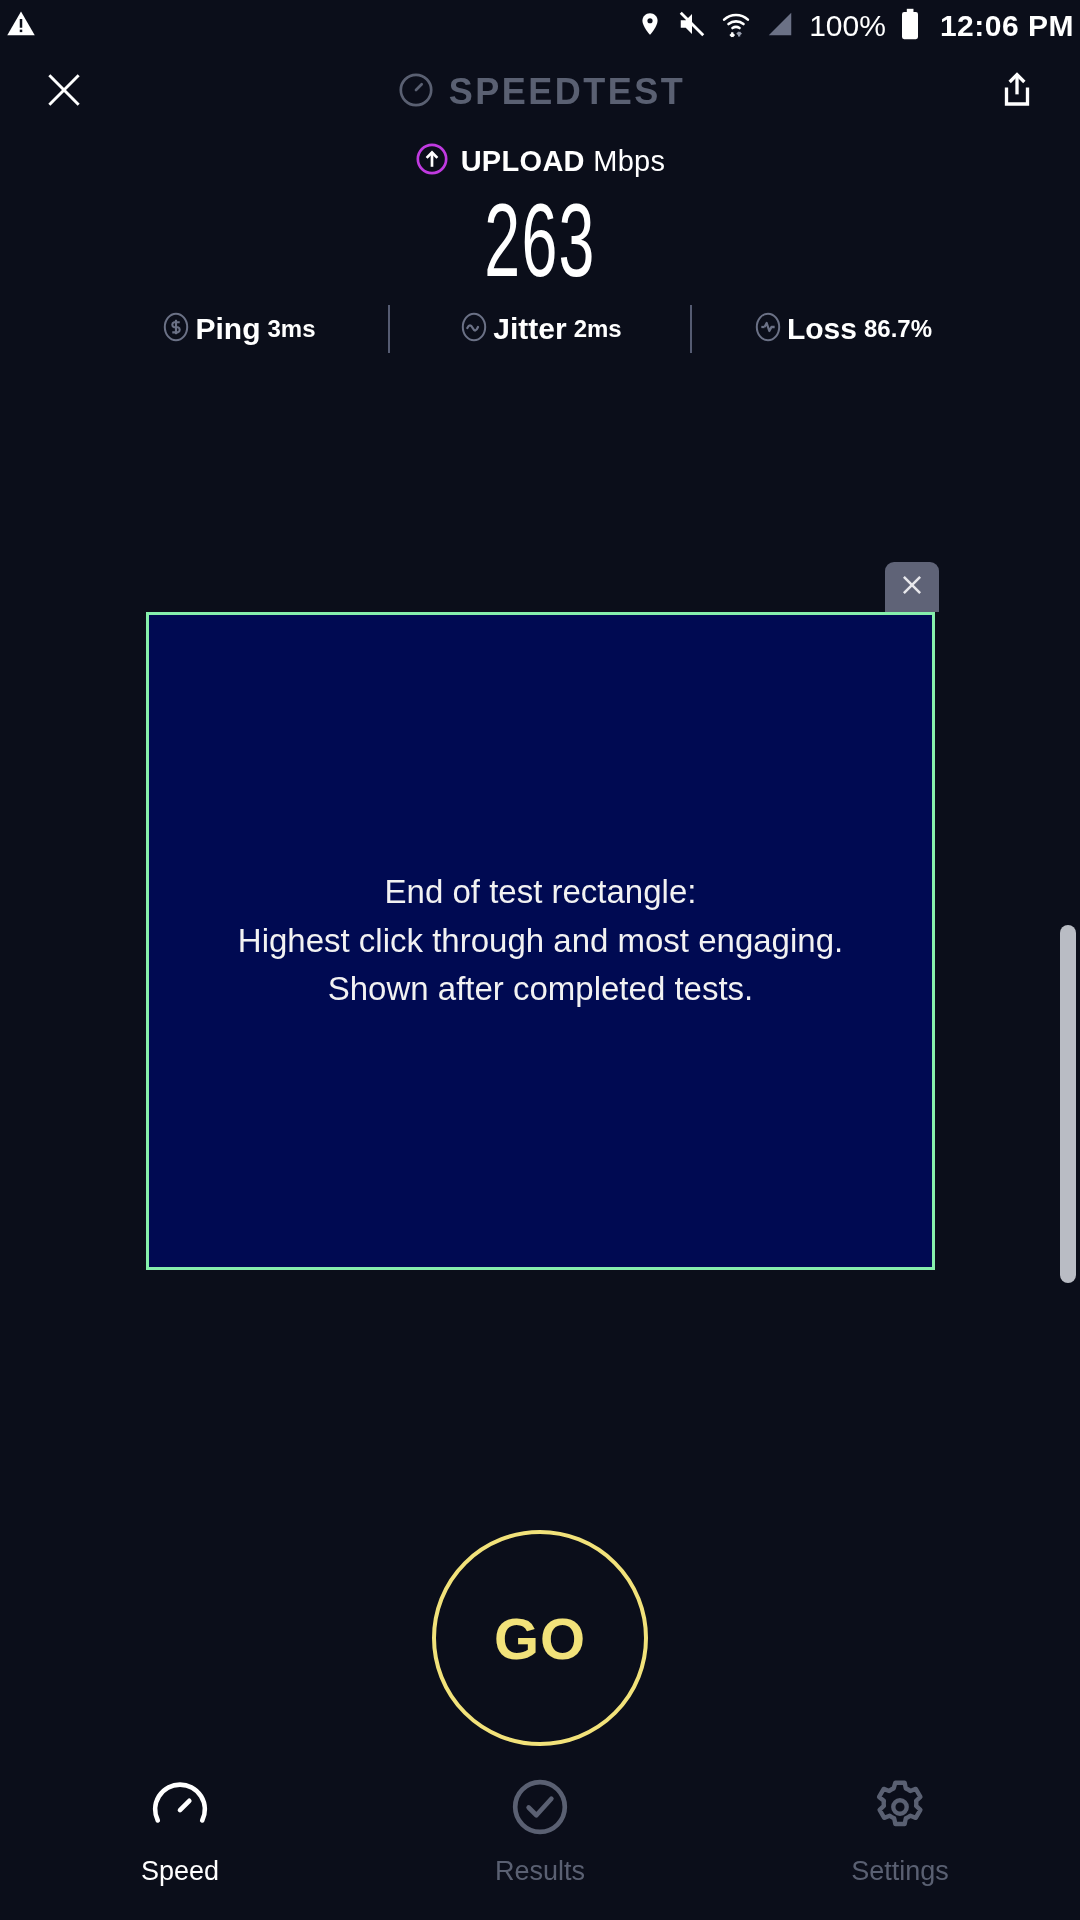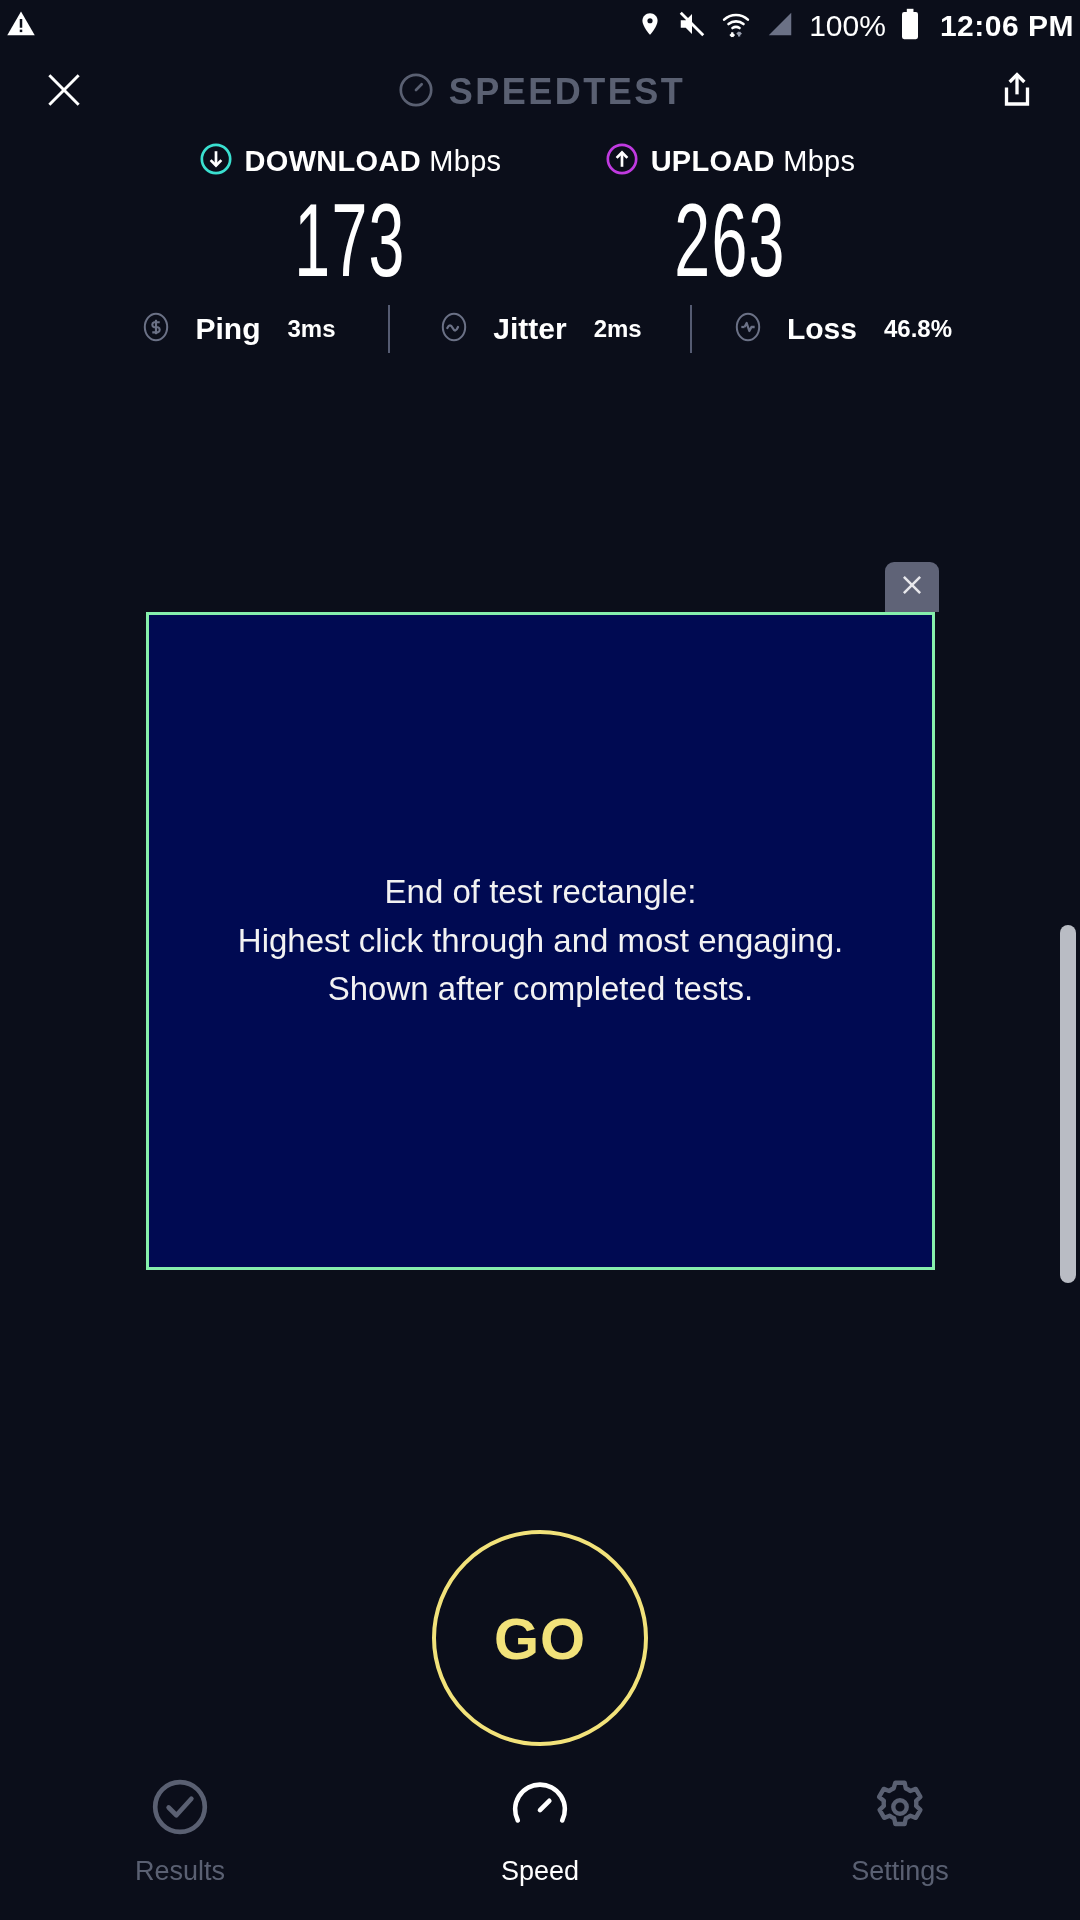--- a/index.html
+++ b/index.html
@@ -54,21 +54,21 @@
     transform:scaleX(0.62); transform-origin:center top; letter-spacing:2px;
     margin-top:6px;
   }
 
   
   .pjl {
     position:absolute; top:300px; left:0; width:1080px; height:58px;
     display:flex; align-items:center; justify-content:center;
   }
   .pjl-item {
-    display:flex; align-items:center; justify-content:center; gap:23px;
+    display:flex; align-items:center; justify-content:center; gap:3px;
     width:300px;
   }
   .pjl-name { color:#ffffff; font-size:30px; font-weight:700; }
   .pjl-val  { color:#ffffff; font-size:24px; font-weight:700; margin-left:4px; }
   .pjl-sep { width:2px; height:48px; background:#555b72; }
 
   
   .ad-close {
     position:absolute; left:885px; top:562px;
     width:54px; height:50px;
@@ -191,33 +191,20 @@
         <path d="M6 10.5 V20 H18 V10.5" stroke="#ffffff" stroke-width="1.9" fill="none"></path>
         <line x1="12" y1="3.2" x2="12" y2="14.5" stroke="#ffffff" stroke-width="1.9"></line>
         <path d="M7.8 7.4 L12 3.2 L16.2 7.4" stroke="#ffffff" stroke-width="1.9" fill="none"></path>
       </svg>
     </span>
   </div>
 
   <div class="results">
     <div class="res-row">
 
-      <div class="res-col">
-        <div class="res-head">
-          <span class="ic">
-            <svg width="34" height="34" viewBox="0 0 24 24">
-                <circle cx="12" cy="12" r="10" stroke="#3ae0d0" stroke-width="1.9" fill="none"></circle>
-                <line x1="12" y1="6.5" x2="12" y2="16.5" stroke="#ffffff" stroke-width="1.9"></line>
-                <path d="M8.2 12.8 L12 16.6 L15.8 12.8" stroke="#ffffff" stroke-width="1.9" fill="none"></path>
-              </svg>
-          </span>
-          <span class="res-label"><span>DOWNLOAD</span> <span class="unit">Mbps</span></span>
-        </div>
-        <div class="res-value">173</div>
-      </div>
 
       <div class="res-col">
         <div class="res-head">
           <span class="ic">
             <svg width="34" height="34" viewBox="0 0 24 24">
                 <circle cx="12" cy="12" r="10" stroke="#c03ae0" stroke-width="1.9" fill="none"></circle>
                 <line x1="12" y1="17.5" x2="12" y2="7.4" stroke="#ffffff" stroke-width="1.9"></line>
                 <path d="M8.2 11.2 L12 7.4 L15.8 11.2" stroke="#ffffff" stroke-width="1.9" fill="none"></path>
               </svg>
           </span>
@@ -260,21 +247,21 @@
 
     <div class="pjl-item">
       <span class="ic">
         <svg width="32" height="32" viewBox="0 0 24 24">
             <ellipse cx="12" cy="12" rx="8.4" ry="10" stroke="#6b7186" stroke-width="1.5" fill="none"></ellipse>
             <line x1="7" y1="12" x2="9.4" y2="12" stroke="#6b7186" stroke-width="1.7"></line>
             <path d="M9.4 12 L11 9 L13 15 L14.6 12 H17" stroke="#6b7186" stroke-width="1.7" fill="none" stroke-linejoin="round"></path>
           </svg>
       </span>
       <span class="pjl-name">Loss</span>
-      <span class="pjl-val">46.8%</span>
+      <span class="pjl-val">86.7%</span>
     </div>
 
   </div>
 
   <div class="ad-close">
     <span class="ic">
       <svg width="30" height="30" viewBox="0 0 24 24">
           <line x1="5.5" y1="5.5" x2="18.5" y2="18.5" stroke="#e8e8ec" stroke-width="2"></line>
           <line x1="18.5" y1="5.5" x2="5.5" y2="18.5" stroke="#e8e8ec" stroke-width="2"></line>
         </svg>
@@ -288,40 +275,40 @@
   </div>
 
   <div class="scrollbar"></div>
 
   <div class="go-btn">
     <span class="go-label">GO</span>
   </div>
 
   <div class="bottomnav">
 
+    <div class="nav-item active">
+      <span class="ic">
+        <svg width="62" height="62" viewBox="0 0 24 24">
+            <path d="M3.4 17.2 A9.6 9.6 0 1 1 20.6 17.2" stroke="#ffffff" stroke-width="1.8" fill="none" stroke-linecap="round"></path>
+            <line x1="12" y1="13.2" x2="15.6" y2="9.6" stroke="#ffffff" stroke-width="1.8" stroke-linecap="round"></line>
+          </svg>
+      </span>
+      <span class="nav-label">Speed</span>
+    </div>
+
     <div class="nav-item inactive">
       <span class="ic">
         <svg width="62" height="62" viewBox="0 0 24 24">
             <circle cx="12" cy="12" r="9.6" stroke="#5a6072" stroke-width="1.8" fill="none"></circle>
             <path d="M7.6 12.2 L10.6 15.2 L16.4 8.8" stroke="#5a6072" stroke-width="1.8" fill="none" stroke-linecap="round" stroke-linejoin="round"></path>
           </svg>
       </span>
       <span class="nav-label">Results</span>
     </div>
 
-    <div class="nav-item active">
-      <span class="ic">
-        <svg width="62" height="62" viewBox="0 0 24 24">
-            <path d="M3.4 17.2 A9.6 9.6 0 1 1 20.6 17.2" stroke="#ffffff" stroke-width="1.8" fill="none" stroke-linecap="round"></path>
-            <line x1="12" y1="13.2" x2="15.6" y2="9.6" stroke="#ffffff" stroke-width="1.8" stroke-linecap="round"></line>
-          </svg>
-      </span>
-      <span class="nav-label">Speed</span>
-    </div>
-
 
     <div class="nav-item inactive">
       <span class="ic">
         <svg width="62" height="62" viewBox="0 0 24 24">
             <path d="M10.2 2.6 h3.6 l0.45 2.2 a7.3 7.3 0 0 1 1.75 1.0 l2.1-0.8 1.8 3.1 -1.65 1.5 a7.3 7.3 0 0 1 0 2.0 l1.65 1.5 -1.8 3.1 -2.1-0.8 a7.3 7.3 0 0 1 -1.75 1.0 l-0.45 2.2 h-3.6 l-0.45-2.2 a7.3 7.3 0 0 1 -1.75-1.0 l-2.1 0.8 -1.8-3.1 1.65-1.5 a7.3 7.3 0 0 1 0-2.0 L3.9 8.1 l1.8-3.1 2.1 0.8 a7.3 7.3 0 0 1 1.75-1.0 z" stroke="#5a6072" stroke-width="1.7" fill="none" stroke-linejoin="round"></path>
             <circle cx="12" cy="12" r="2.6" stroke="#5a6072" stroke-width="1.7" fill="none"></circle>
           </svg>
       </span>
       <span class="nav-label">Settings</span>
     </div>

